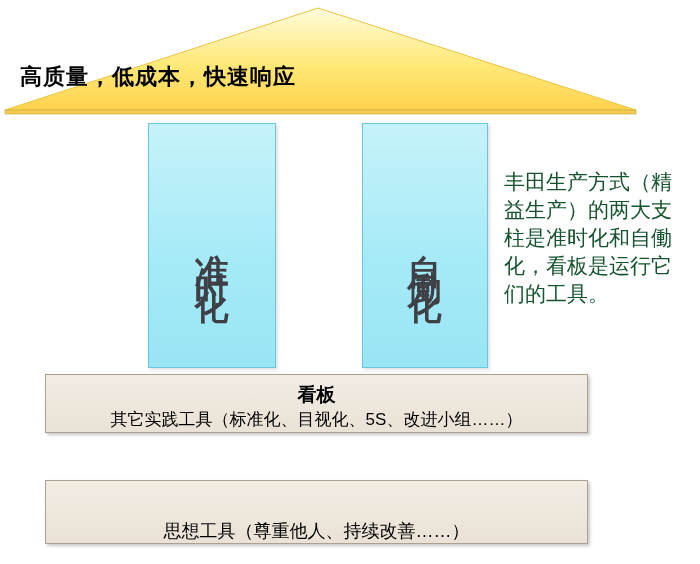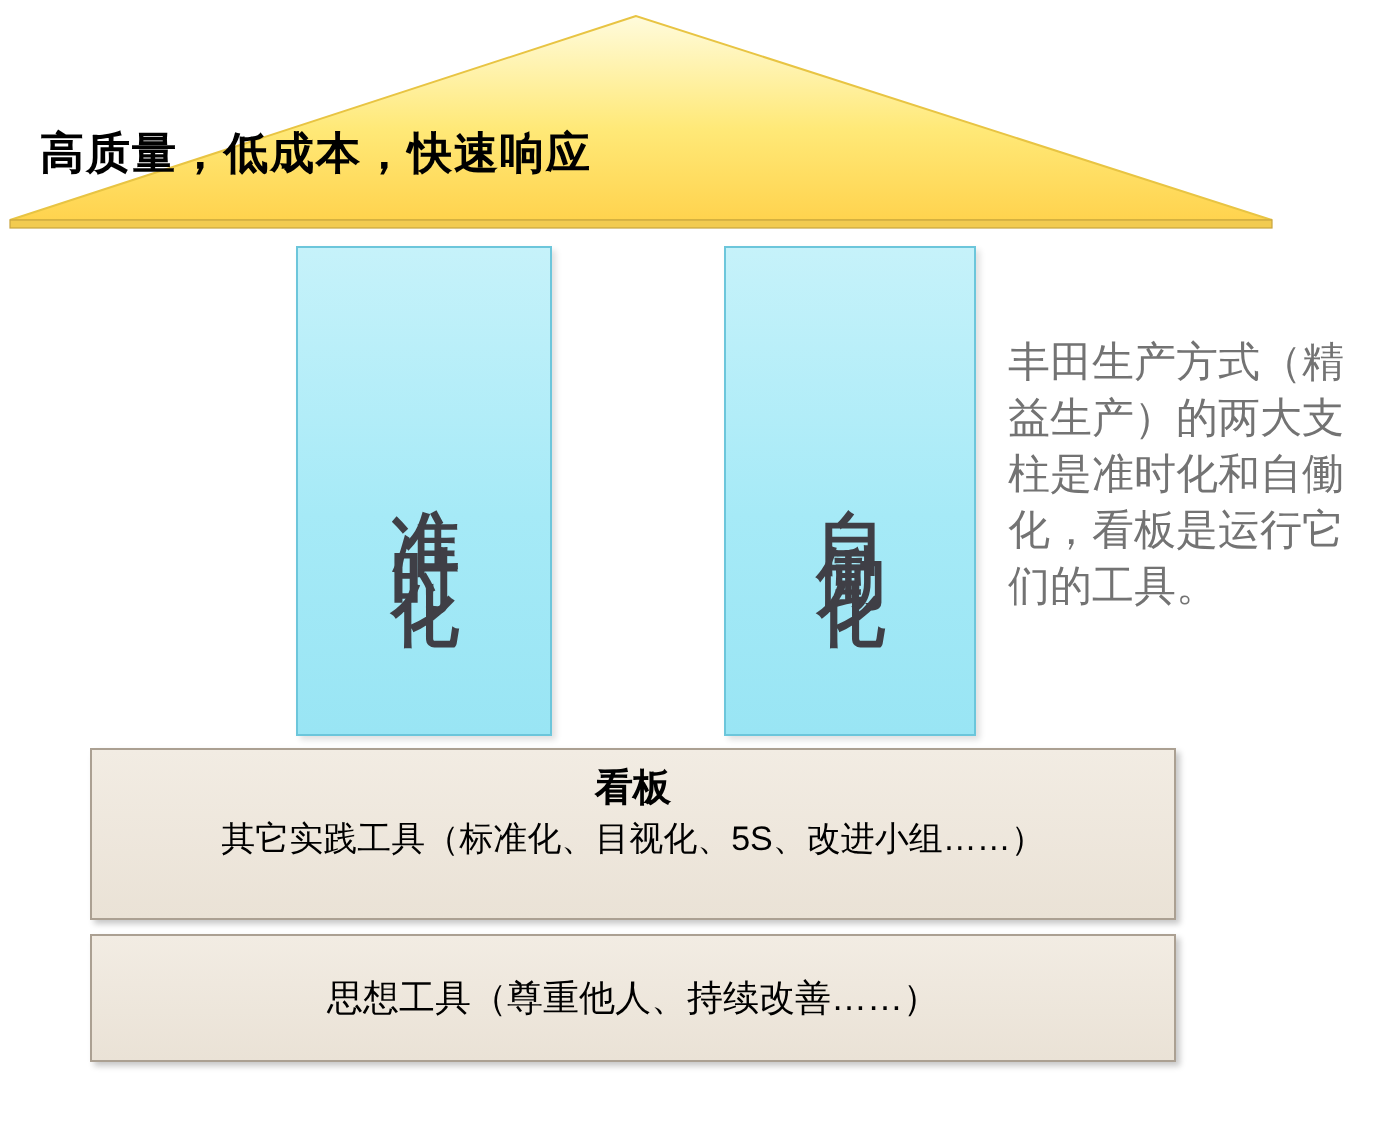--- a/index.html
+++ b/index.html
@@ -59,56 +59,56 @@
   }
 
   
   .side-note {
     position: absolute;
     left: 504px;
     top: 168px;
     width: 188px;
     font-size: 21px;
     line-height: 28px;
-    color: #737373;
+    color: #14532d;
     text-align: left;
     word-break: break-all;
   }
 
   
   .base-box {
     position: absolute;
     left: 45px;
     width: 543px;
     background: linear-gradient(180deg, #f2ece3 0%, #eae2d6 100%);
     border: 1px solid #aba092;
     box-shadow: 2px 2px 3px rgba(0,0,0,0.22);
     box-sizing: border-box;
     text-align: center;
     color: #000000;
   }
   .kanban-box {
     top: 374px;
-    height: 86px;
+    height: 59px;
     padding-top: 8px;
   }
   .kanban-title {
     font-size: 19px;
     font-weight: bold;
     line-height: 24px;
   }
   .kanban-tools {
     font-size: 17px;
     line-height: 26px;
   }
   .thought-box {
-    top: 467px;
+    top: 480px;
     height: 64px;
     display: flex;
-    align-items: center;
+    align-items: flex-end;
     justify-content: center;
   }
   .thought-line {
     font-size: 18px;
   }
 </style>
 </head>
 <body>
 
 <div class="canvas">

